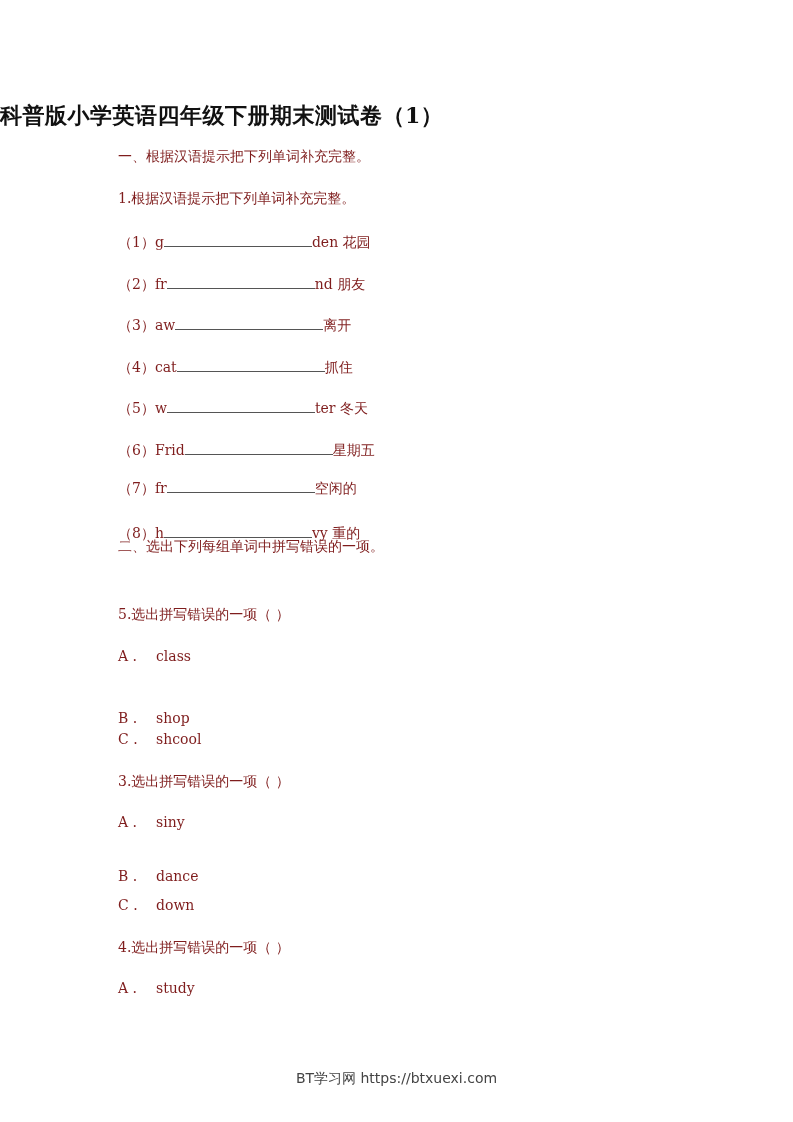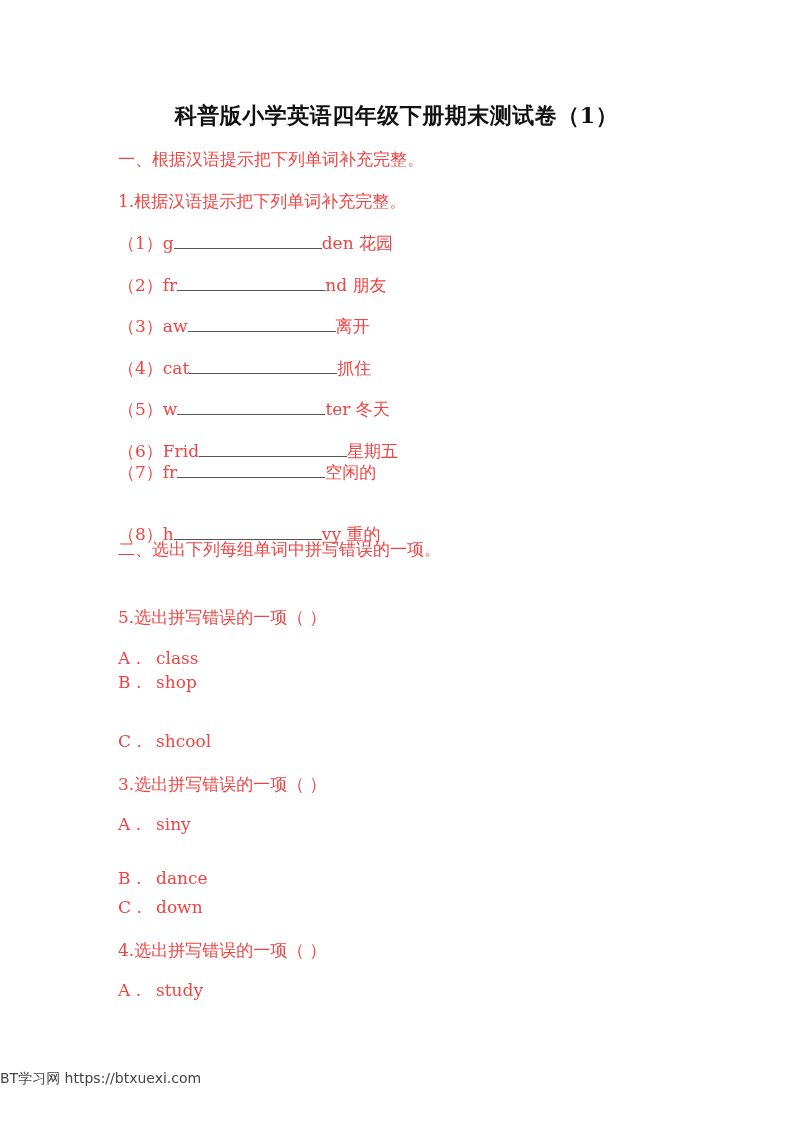--- a/index.html
+++ b/index.html
@@ -1,47 +1,47 @@
 <!DOCTYPE html>
 <html><head>
   <meta charset="utf-8">
   <style>
     html, body { margin: 0; padding: 0; background: #ffffff; }
     body { width: 793px; height: 1122px; position: relative; overflow: hidden;
            font-family: "DejaVu Serif", "Liberation Serif", serif; color: #222; }
-    .title { position: absolute; top: 101px; left: 0; width: 793px; text-align: center;
+    .title { position: absolute; top: 101px; left: 0; width: 793px; text-align: left;
              font-size: 22px; font-weight: bold; color: #111; letter-spacing: 0.5px; }
-    .line { position: absolute; left: 118px; font-size: 17px; color: #ef4444; white-space: nowrap; }
+    .line { position: absolute; left: 118px; font-size: 14px; color: #7f1d1d; white-space: nowrap; }
     .blank { display: inline-block; border-bottom: 1px solid #555; width: 148px; height: 14px; vertical-align: baseline; }
     .opt-letter { display: inline-block; width: 38px; }
-    .footer { position: absolute; top: 1070px; left: 0; width: 793px; 
+    .footer { position: absolute; top: 1070px; left: 0; width: 793px; text-align: center;
               font-family: "DejaVu Sans", "Liberation Sans", sans-serif; font-size: 14px; color: #444; }
   </style>
 </head>
 <body>
 
 <div class="title">科普版小学英语四年级下册期末测试卷（1）</div>
 
 <div class="line" style="top:148px">一、根据汉语提示把下列单词补充完整。</div>
 <div class="line" style="top:190px">1.根据汉语提示把下列单词补充完整。</div>
 
 <div class="line" style="top:232px"><span>（1）</span><span>g</span><span class="blank"></span><span>den 花园</span></div>
 <div class="line" style="top:274px"><span>（2）</span><span>fr</span><span class="blank"></span><span>nd 朋友</span></div>
 <div class="line" style="top:315px"><span>（3）</span><span>aw</span><span class="blank"></span><span>离开</span></div>
 <div class="line" style="top:357px"><span>（4）</span><span>cat</span><span class="blank"></span><span>抓住</span></div>
 <div class="line" style="top:398px"><span>（5）</span><span>w</span><span class="blank"></span><span>ter 冬天</span></div>
 <div class="line" style="top:440px"><span>（6）</span><span>Frid</span><span class="blank"></span><span>星期五</span></div>
-<div class="line" style="top:461px"><span>（7）</span><span>fr</span><span class="blank"></span><span>空闲的</span></div>
+<div class="line" style="top:478px"><span>（7）</span><span>fr</span><span class="blank"></span><span>空闲的</span></div>
 <div class="line" style="top:523px"><span>（8）</span><span>h</span><span class="blank"></span><span>vy 重的</span></div>
 
 <div class="line" style="top:538px">二、选出下列每组单词中拼写错误的一项。</div>
 
 <div class="line" style="top:606px">5.选出拼写错误的一项（ ）</div>
 <div class="line" style="top:648px"><span class="opt-letter">A .</span><span>class</span></div>
-<div class="line" style="top:672px"><span class="opt-letter">B .</span><span>shop</span></div>
+<div class="line" style="top:710px"><span class="opt-letter">B .</span><span>shop</span></div>
 <div class="line" style="top:731px"><span class="opt-letter">C .</span><span>shcool</span></div>
 
 <div class="line" style="top:773px">3.选出拼写错误的一项（ ）</div>
 <div class="line" style="top:814px"><span class="opt-letter">A .</span><span>siny</span></div>
 <div class="line" style="top:868px"><span class="opt-letter">B .</span><span>dance</span></div>
 <div class="line" style="top:897px"><span class="opt-letter">C .</span><span>down</span></div>
 
 <div class="line" style="top:939px">4.选出拼写错误的一项（ ）</div>
 <div class="line" style="top:980px"><span class="opt-letter">A .</span><span>study</span></div>
 

